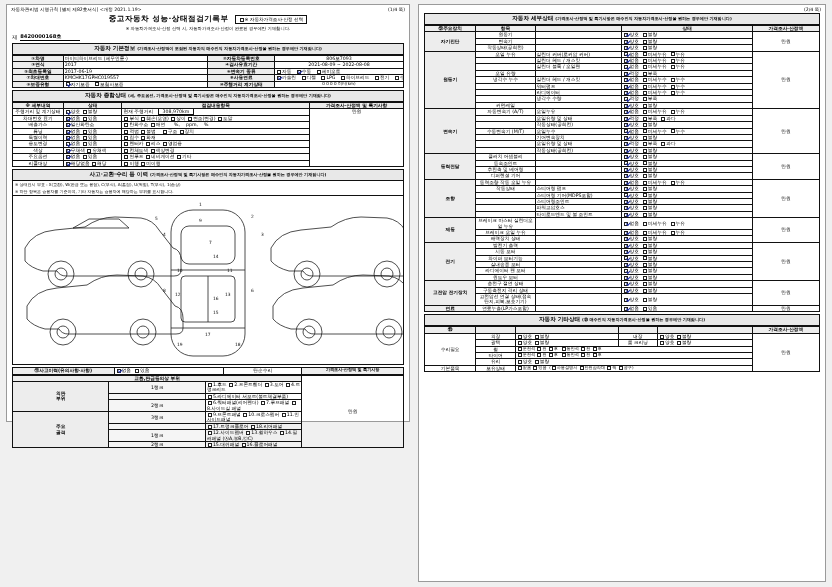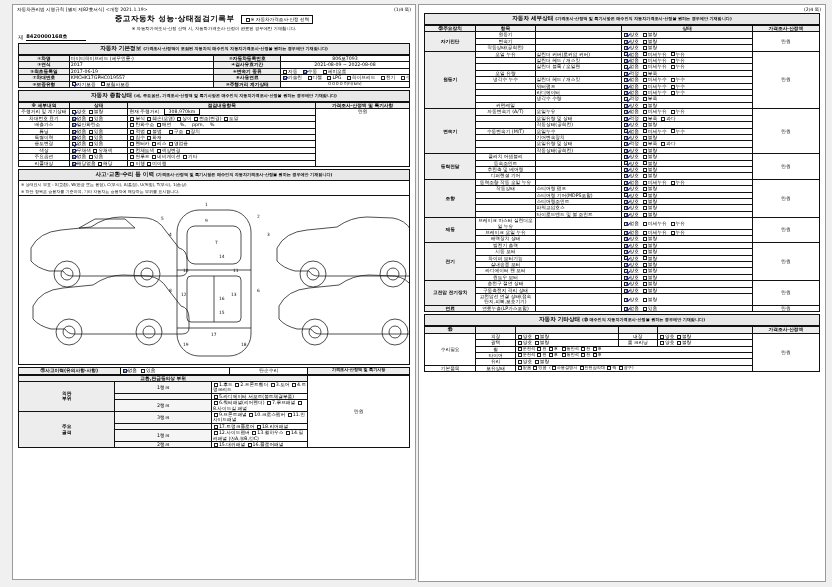--- a/index.html
+++ b/index.html
@@ -10,21 +10,21 @@
     font-family: "DejaVu Sans", "Liberation Sans", sans-serif;
     font-size: 5.2px;
     color: #000;
     overflow: hidden;
   }
   .page {
     position: absolute;
     background: #fff;
     border: 1px solid #9a9a9a;
   }
-  #pageL { left: 6px; top: 4px; width: 404px; height: 576px; margin-left: 6px; }
+  #pageL { left: 6px; top: 4px; width: 404px; height: 418px; }
   #pageR { left: 418px; top: 4px; width: 408px; height: 578px; }
 
   .hdr { display:flex; justify-content:space-between; align-items:center; padding: 2px 4px 1px 4px; font-size: 4.6px; }
   .title-band { text-align:center; font-weight:bold; font-size: 7.6px; letter-spacing: .5px; margin: 1px 0 2px 0; }
   .sub-band { text-align:center; font-size:4.3px; margin-bottom:2px; }
 
   table { border-collapse: collapse; width: 100%; table-layout: fixed; }
   td, th { border: .6px solid #111; padding: 0px 1px; vertical-align: middle; line-height: 1.15; font-size: 4.7px; }
   .lbl { background:#ededed; text-align:center; font-weight:bold; }
   .lbl2 { background:#f5f5f5; text-align:center; }

